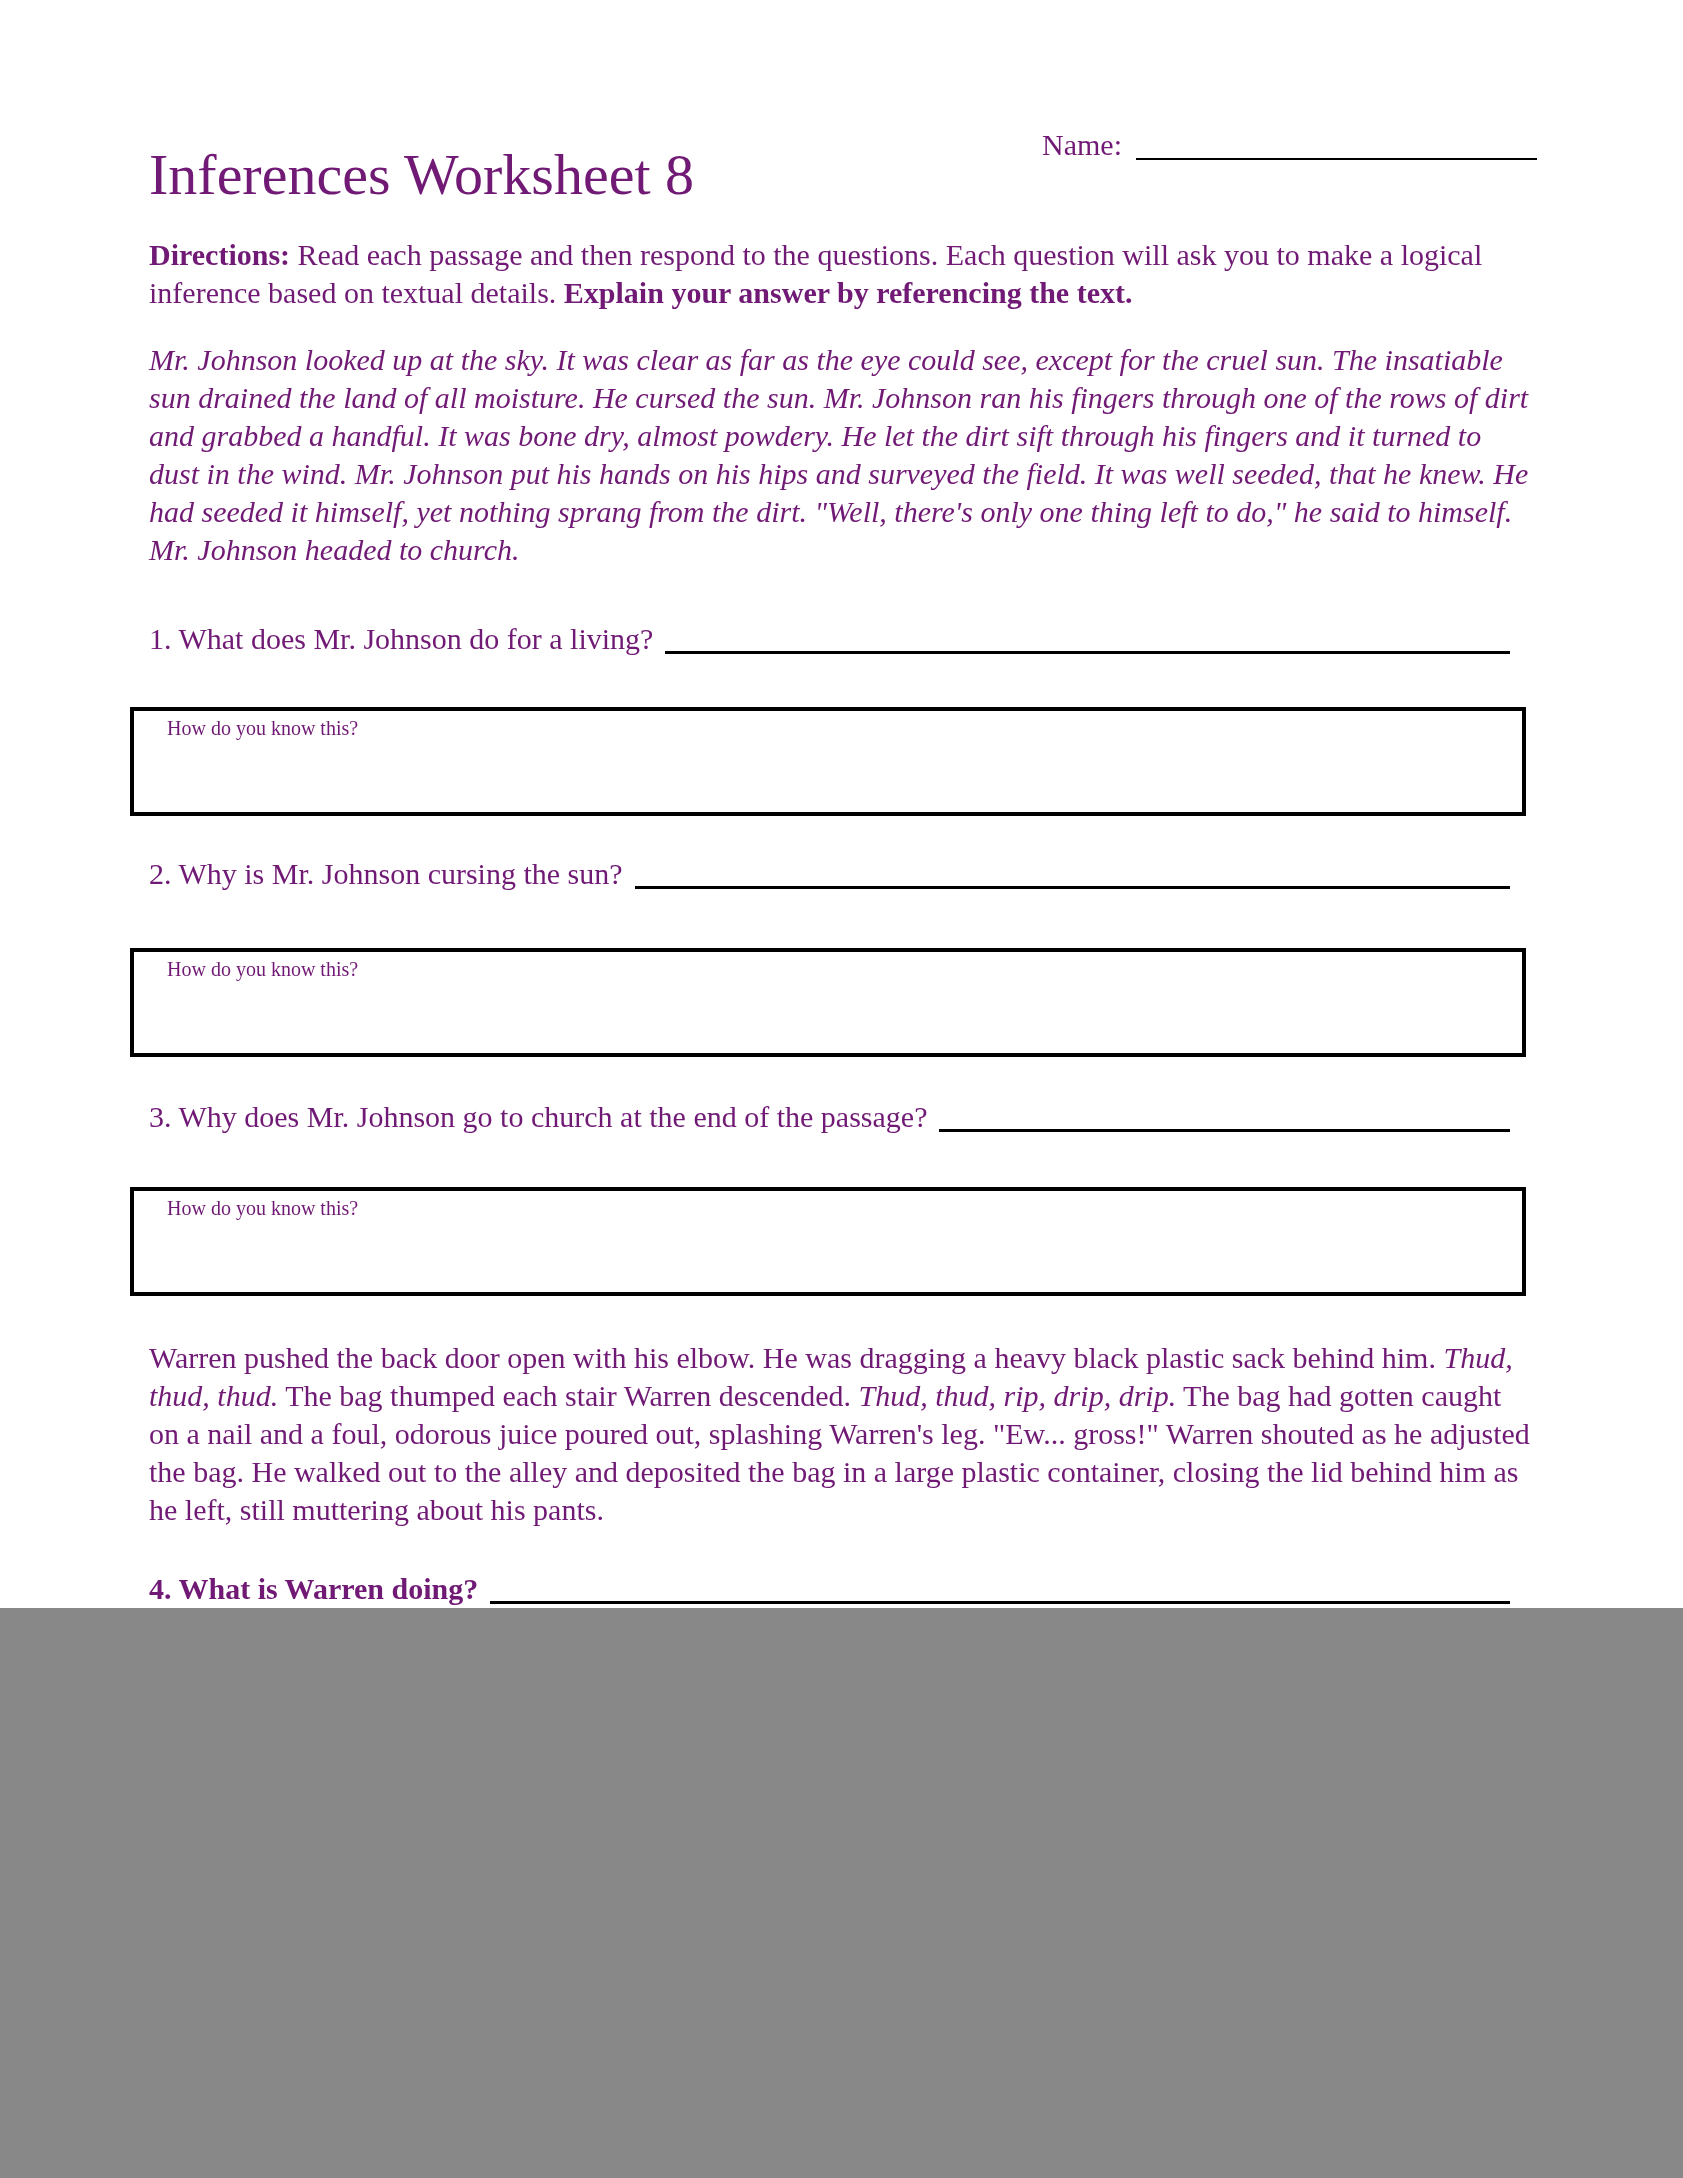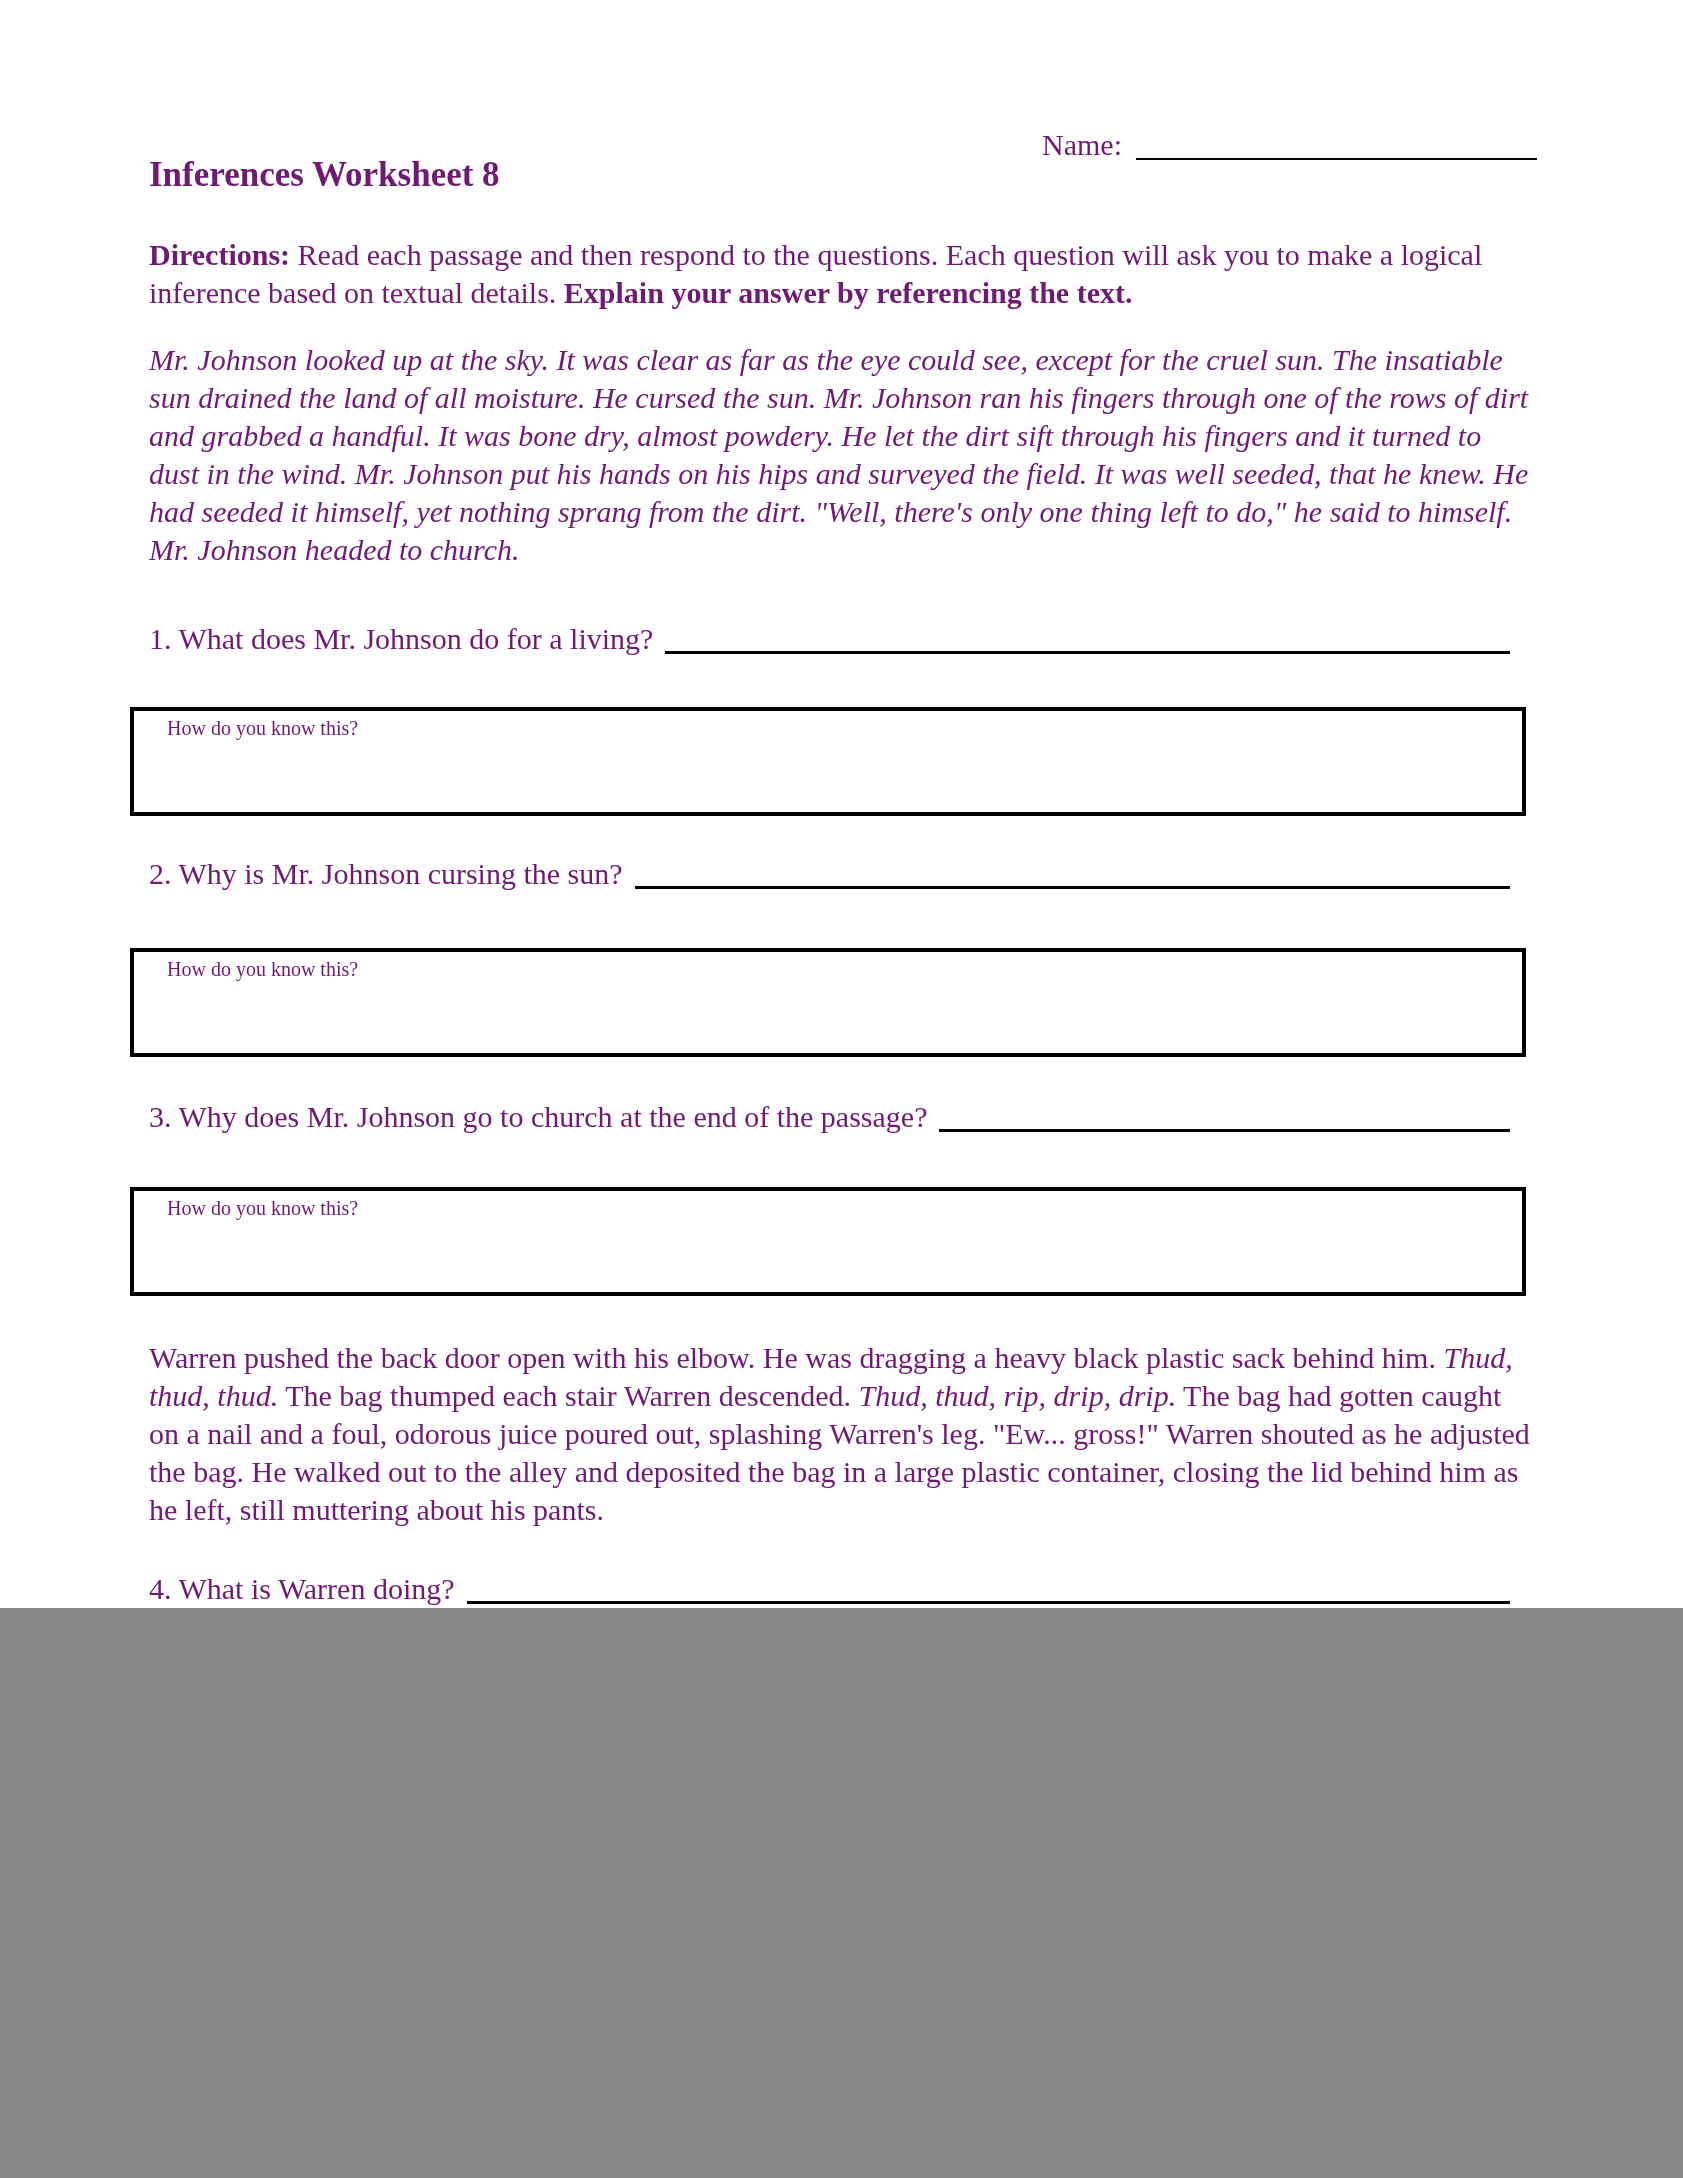--- a/index.html
+++ b/index.html
@@ -32,22 +32,22 @@
     margin-left: 14px;
     margin-bottom: 5px;
     border-bottom: 2px solid #000;
   }
   
   .title {
     position: absolute;
     top: 149px;
     left: 149px;
     margin: 0;
-    font-size: 35px;
-    font-weight: bold;
+    font-size: 58px;
+    font-weight: normal;
     line-height: 51px;
   }
   
   .textblock {
     position: absolute;
     left: 149px;
     width: 1386px;
     margin: 0;
     font-size: 30px;
     line-height: 38px;
@@ -72,21 +72,21 @@
   .q-text { white-space: nowrap; }
   .q-line {
     flex: 1;
     margin-left: 12px;
     margin-bottom: 4px;
     border-bottom: 3px solid #000;
   }
   .q1 { top: 614px; justify-content: space-between; }
   .q2 { top: 849px; }
   .q3 { top: 1092px; }
-  .q4 { top: 1564px; }
+  .q4 { top: 1564px; font-weight: bold; }
   .q5 { top: 1804px; }
   
   .abox {
     position: absolute;
     left: 130px;
     width: 1372px;
     height: 101px;
     border: 4px solid #000;
     background: #fff;
     padding-left: 16px;

